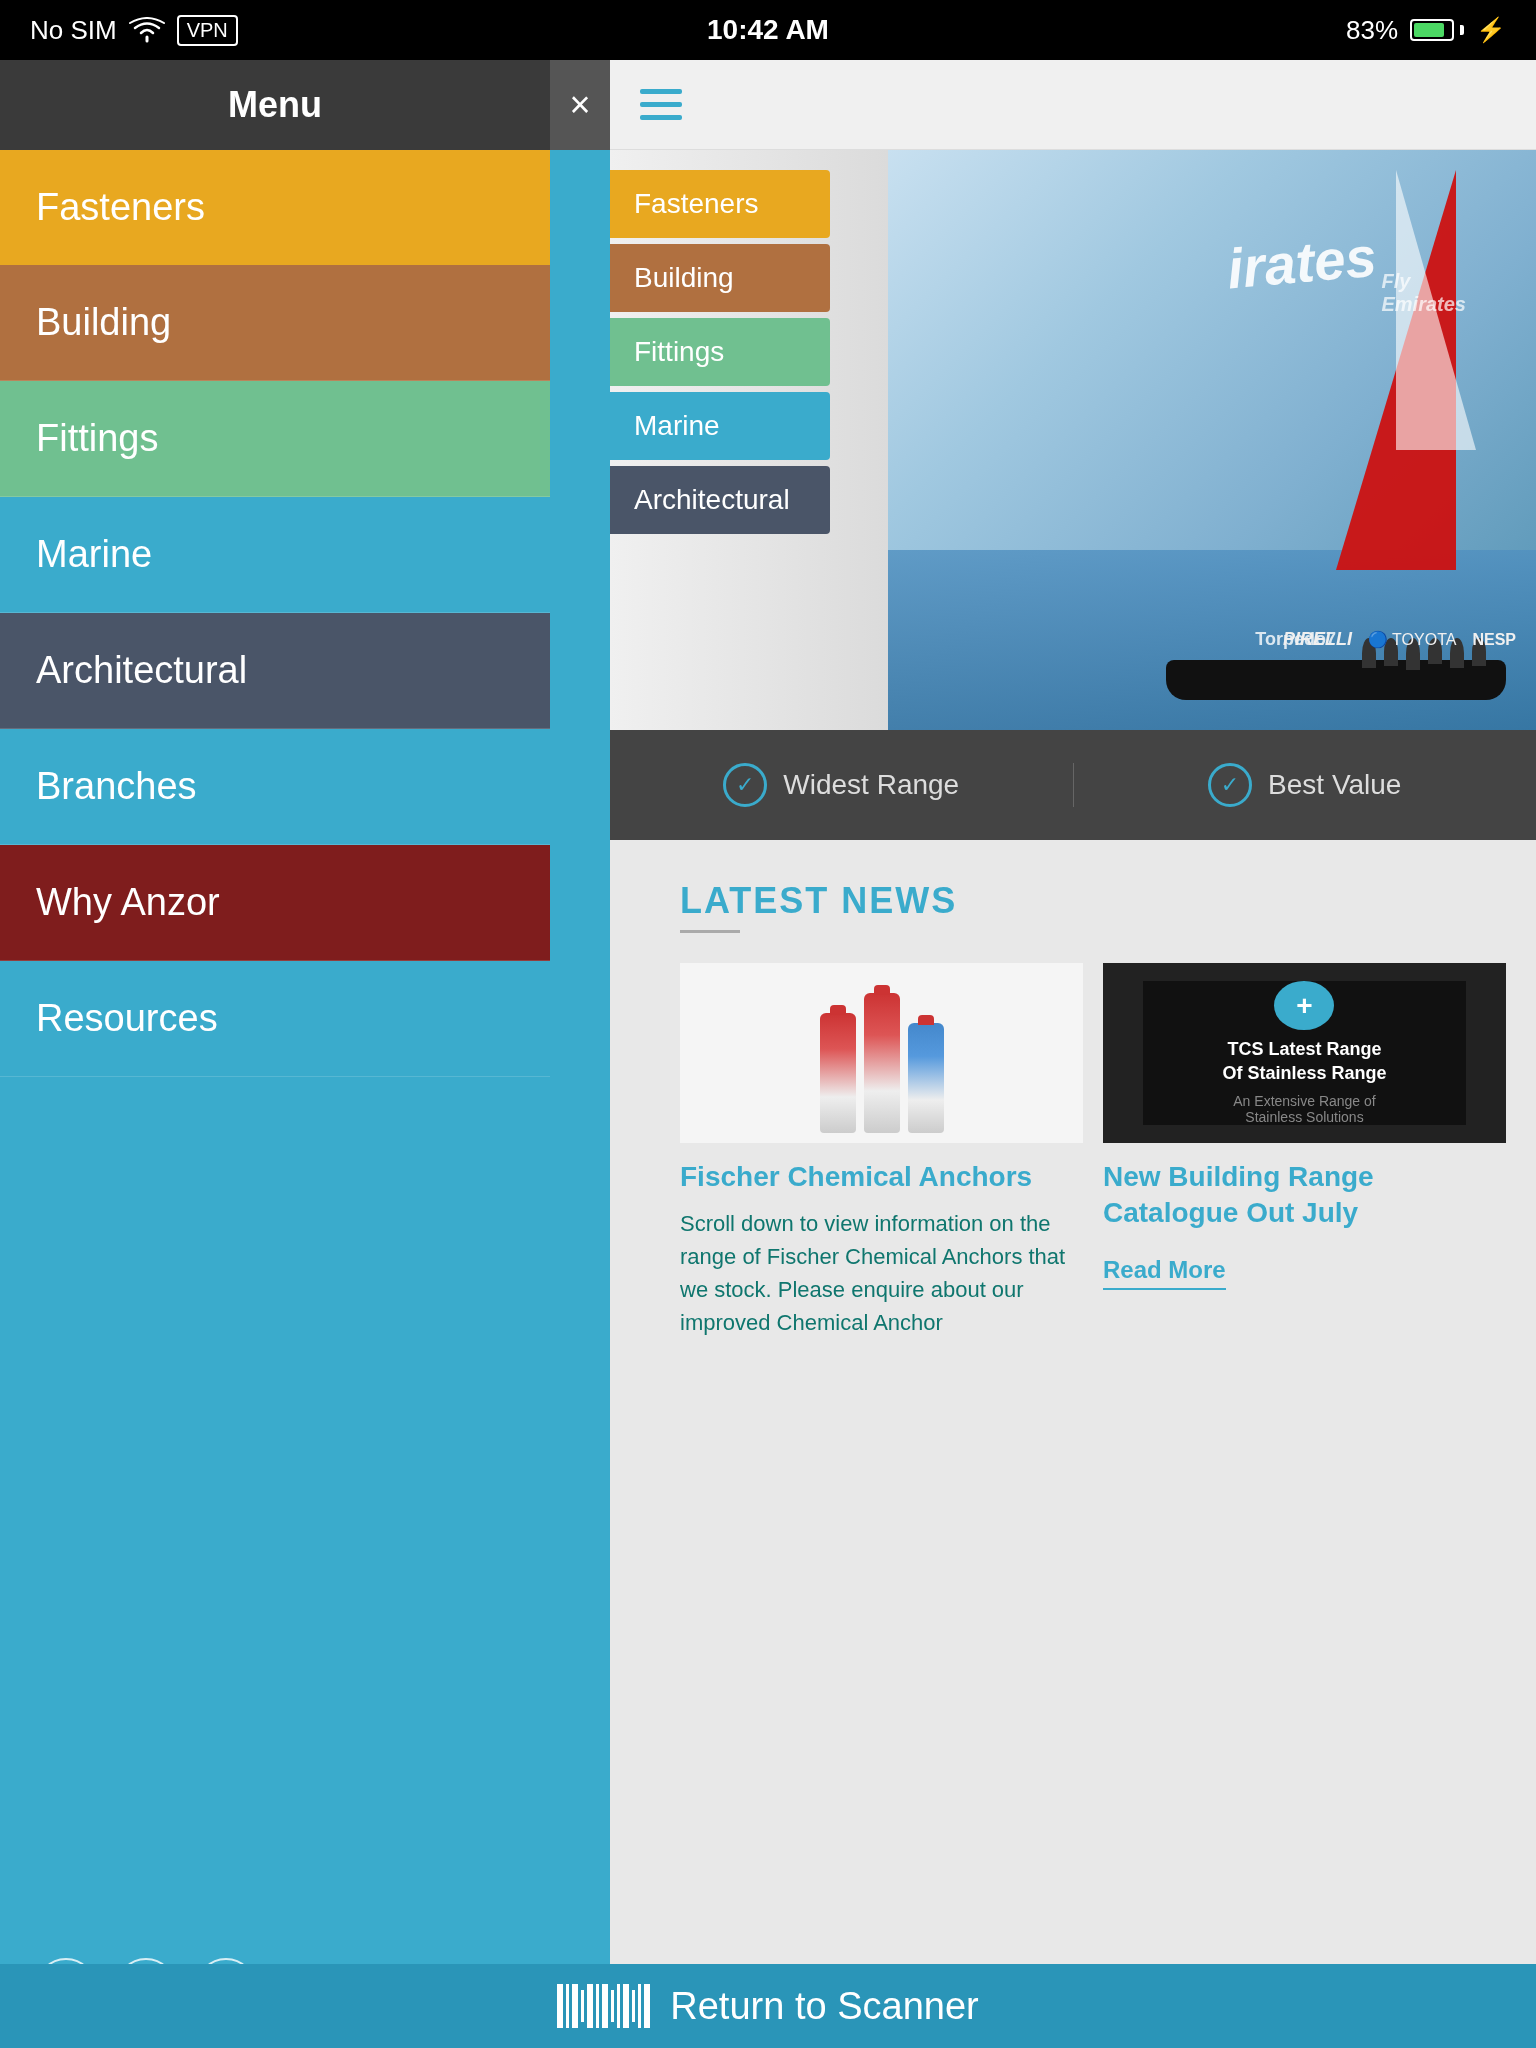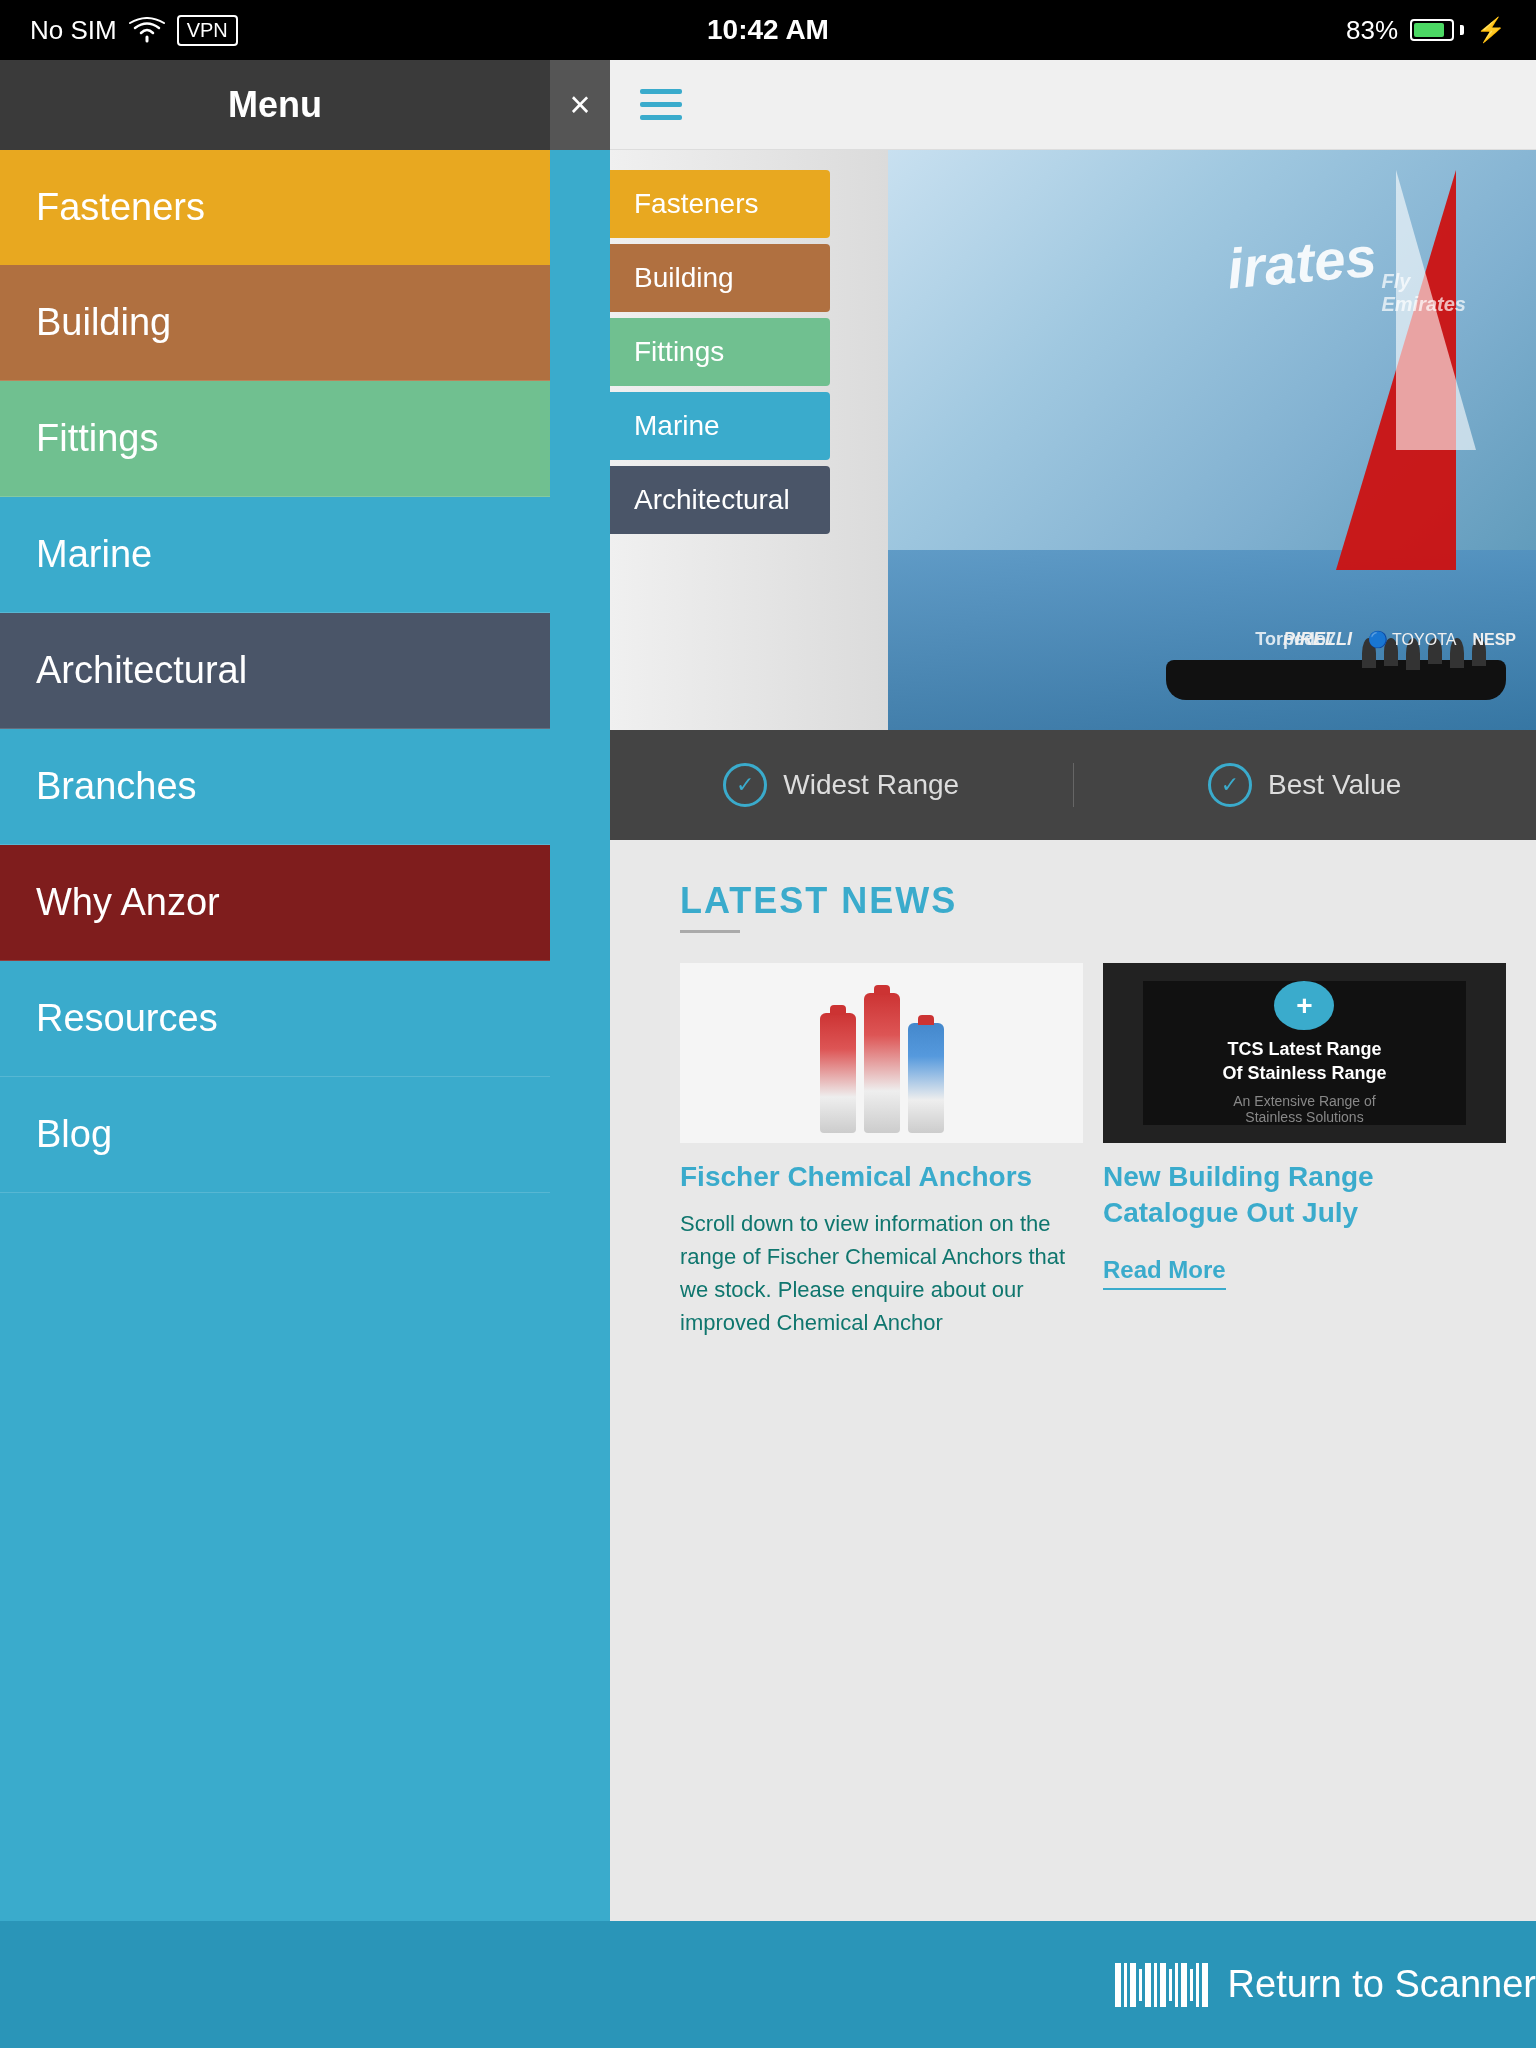--- a/index.html
+++ b/index.html
@@ -376,25 +376,25 @@
       border-bottom: 2px solid #3aabcc;
       display: inline-block;
     }
 
     
     .scanner-bar {
       position: absolute;
       bottom: 0;
       left: 0;
       right: 0;
-      height: 127px;
+      height: 84px;
       background: #2a95b8;
       display: flex;
       align-items: center;
-      justify-content: flex-end;
+      justify-content: center;
       gap: 20px;
       z-index: 200;
       cursor: pointer;
     }
     .scanner-label {
       color: #fff;
       font-size: 38px;
       font-weight: 400;
     }
     
@@ -464,23 +464,20 @@
     <span class="menu-item-label">Architectural</span>
   </div>
   <div class="menu-item branches">
     <span class="menu-item-label">Branches</span>
   </div>
   <div class="menu-item why-anzor">
     <span class="menu-item-label">Why Anzor</span>
   </div>
   <div class="menu-item resources">
     <span class="menu-item-label">Resources</span>
-  </div>
-  <div class="menu-item blog">
-    <span class="menu-item-label">Blog</span>
   </div>
 
   <div class="social-footer">
     <div class="social-icon">
       <span>f</span>
     </div>
     <div class="social-icon">
       <span>𝕏</span>
     </div>
     <div class="social-icon">

